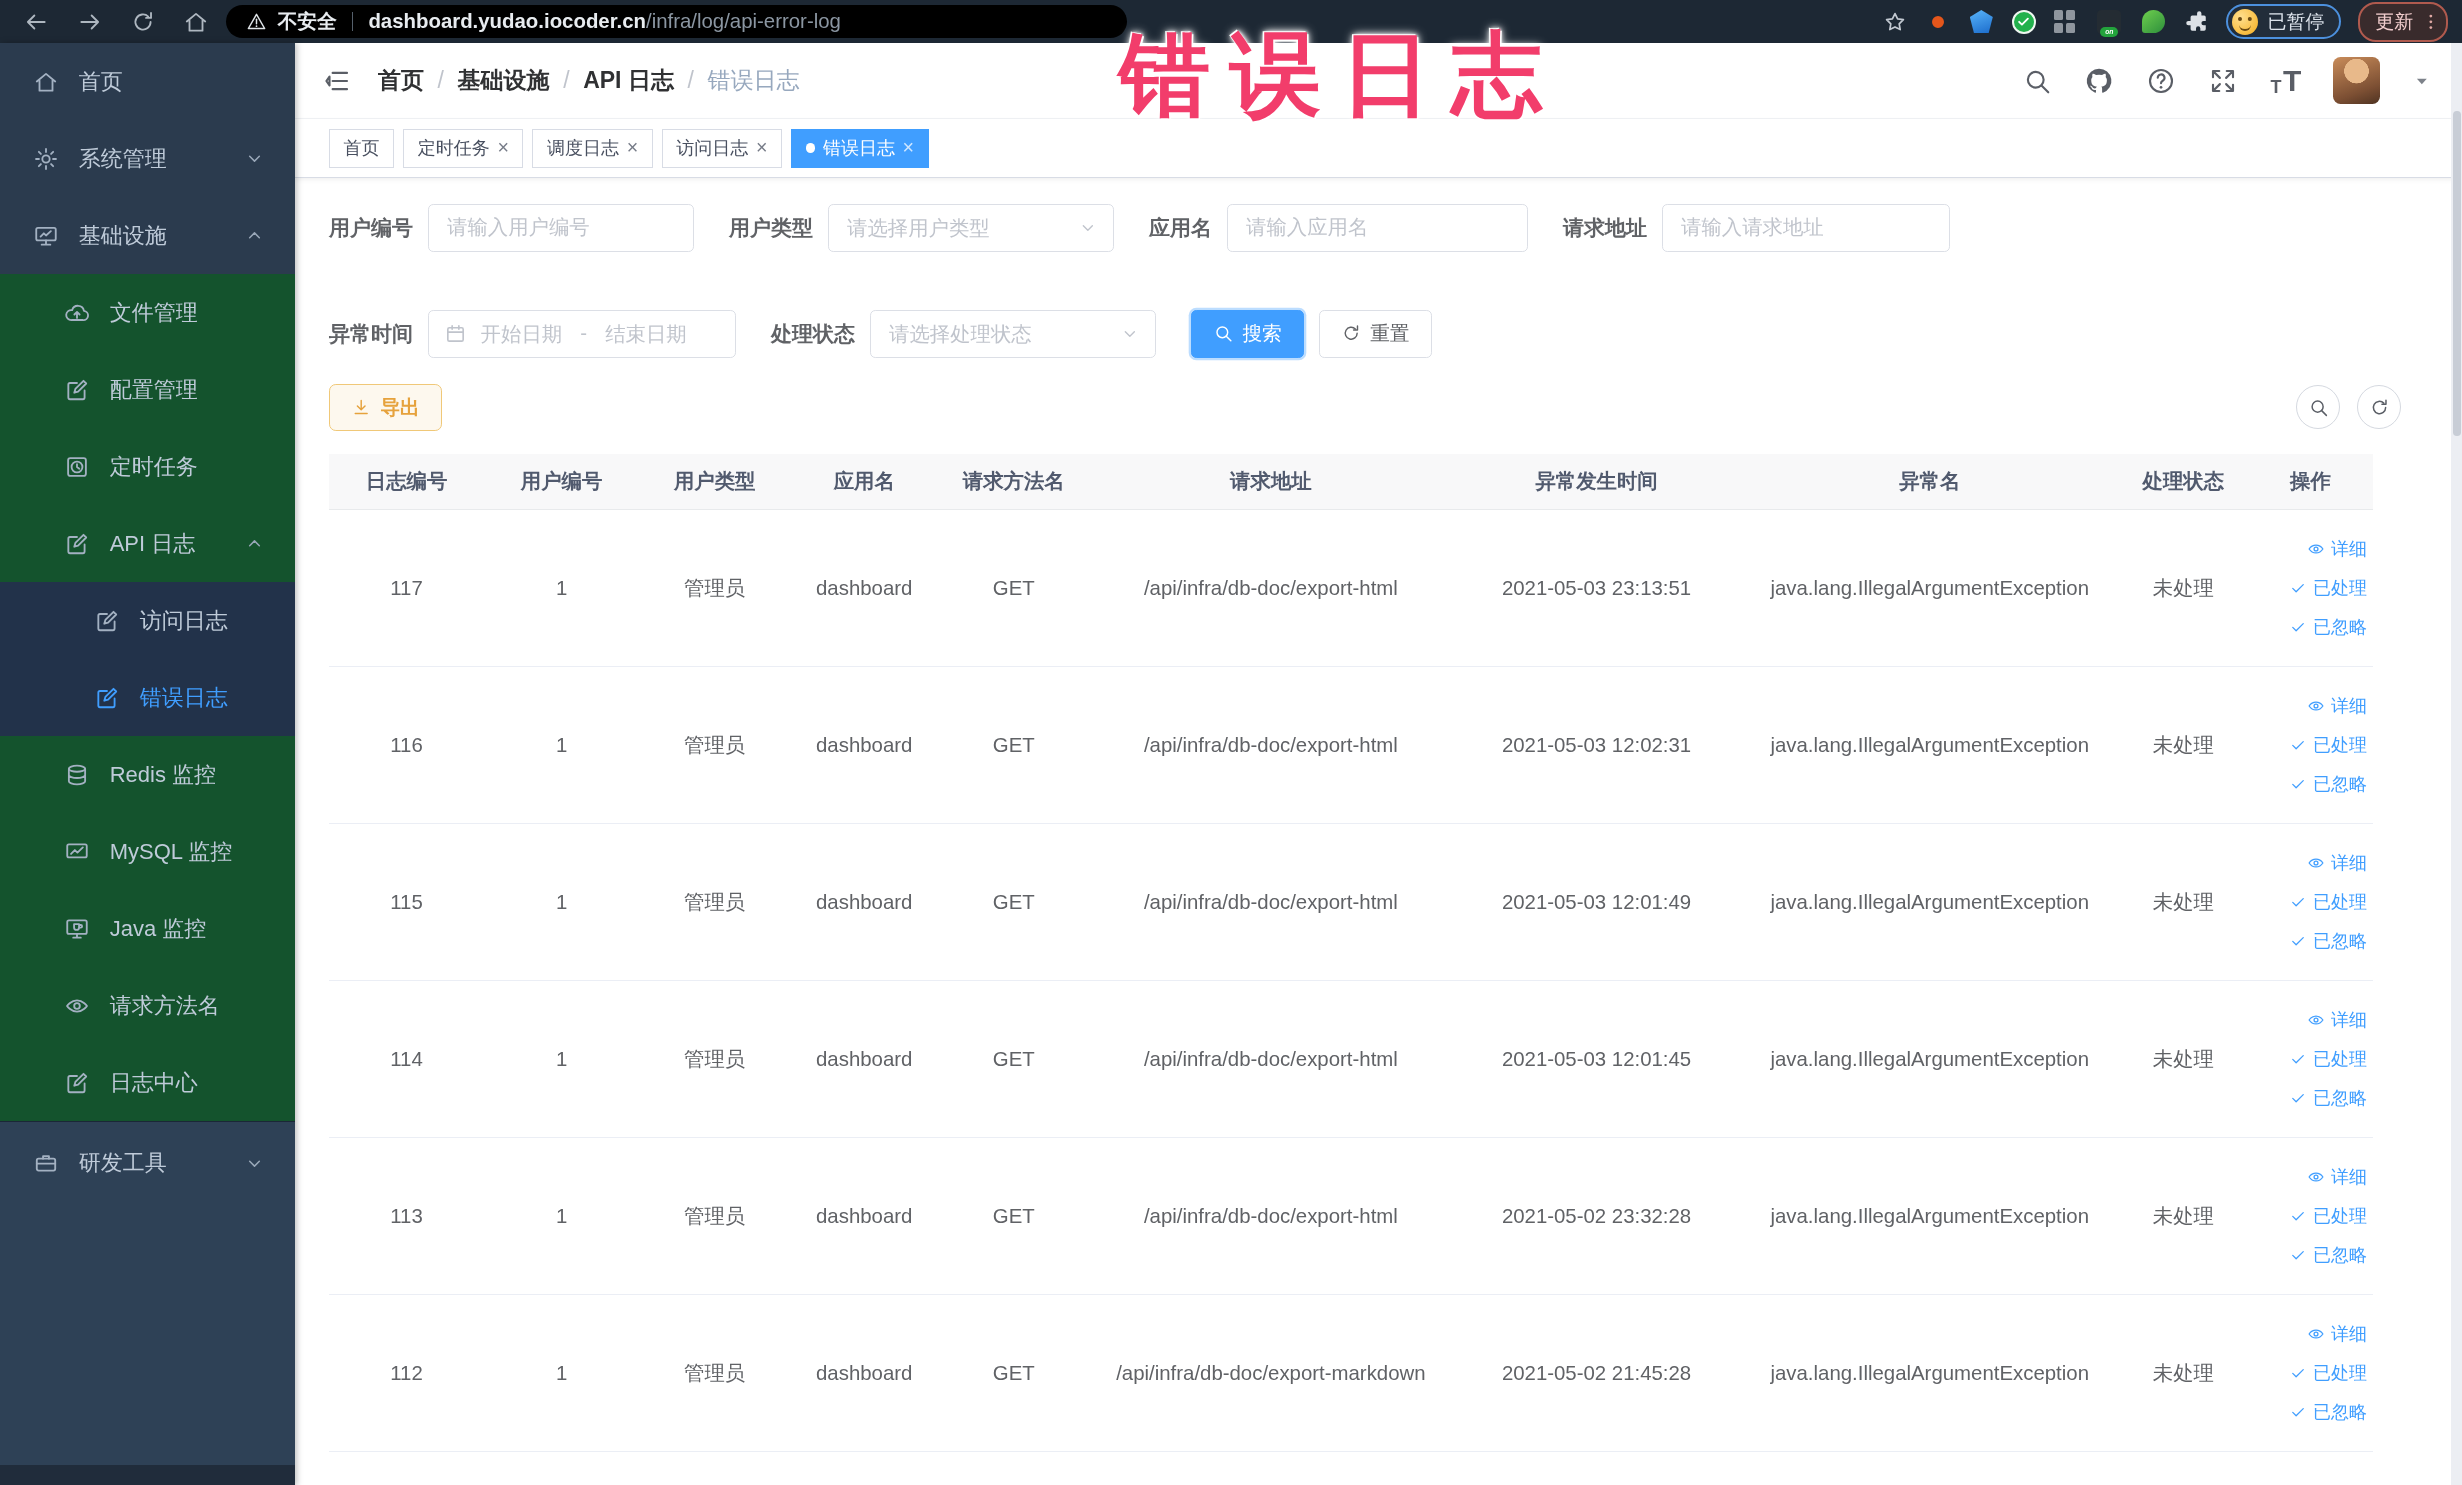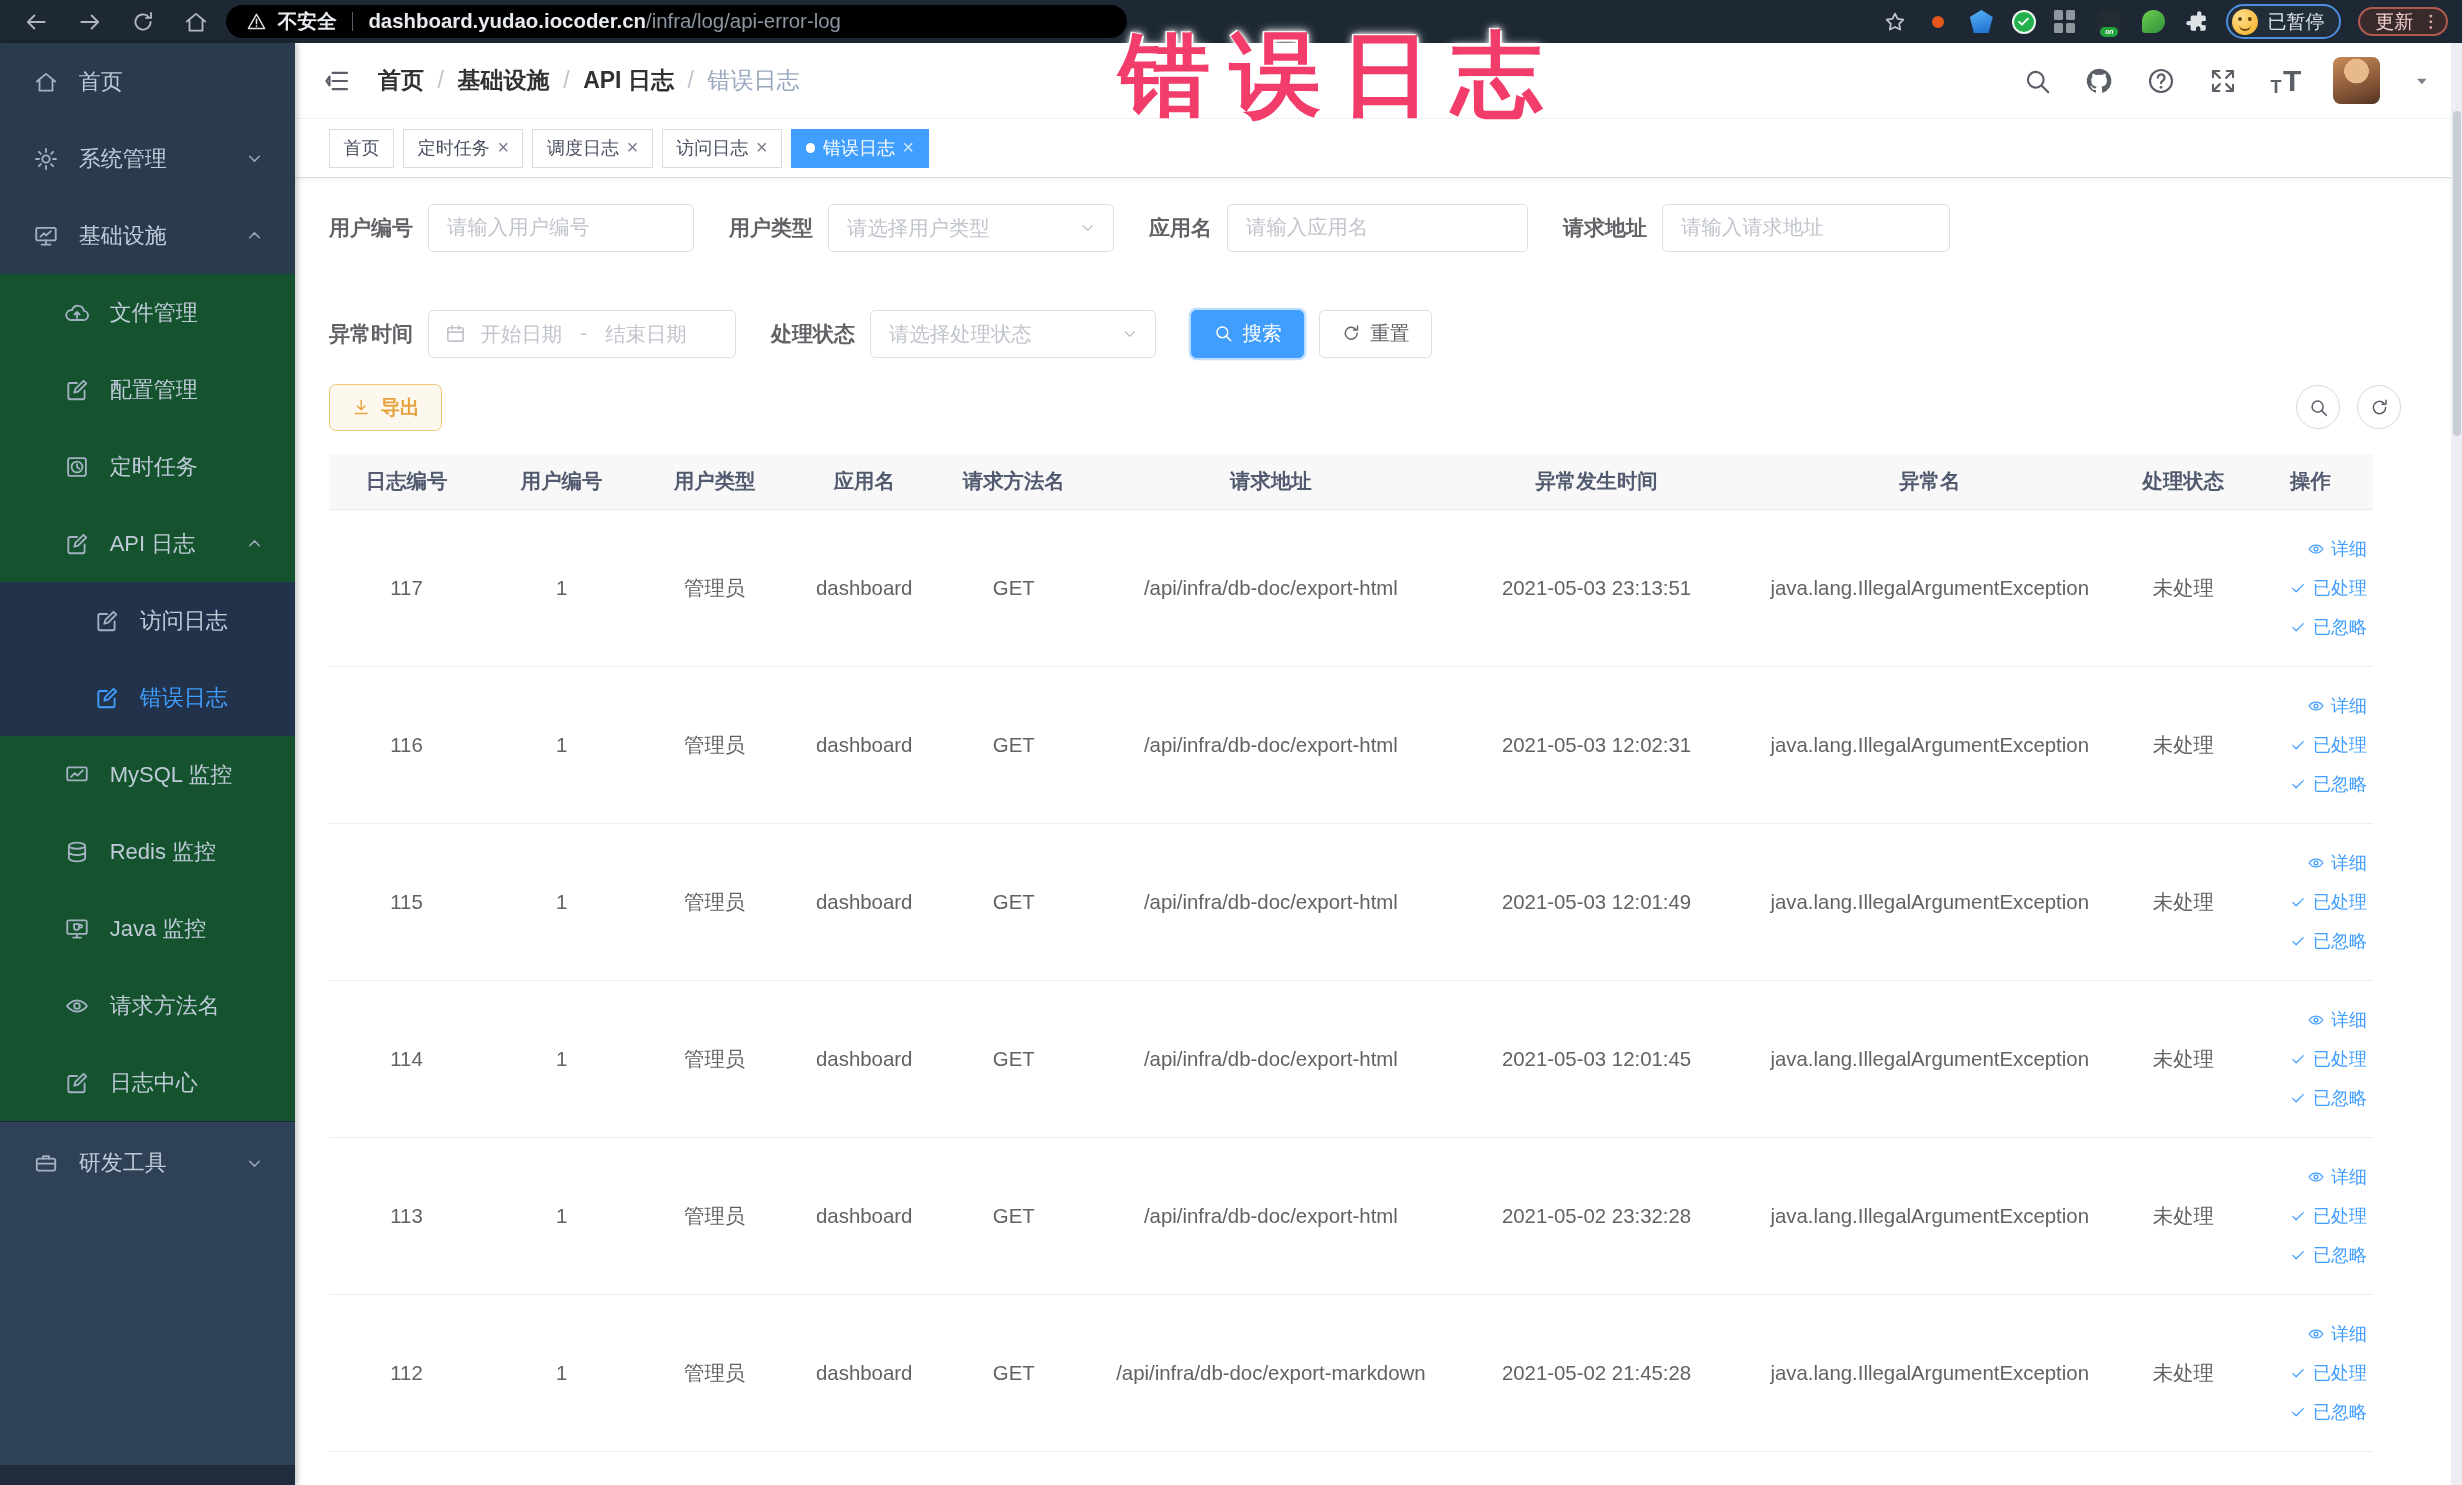--- a/index.html
+++ b/index.html
@@ -30,21 +30,21 @@
   .ext-grid i{background:#8f969e;border-radius:1.5px;}
   .ext-dark{width:24px;height:24px;background:#242c33;border-radius:4.5px;position:relative;}
   .ext-dark .on{position:absolute;left:3px;bottom:-3px;width:18px;height:9.8px;background:#23a33c;border-radius:5.3px;color:#fff;font-size:6.8px;line-height:9.8px;text-align:center;font-weight:bold;}
   .ext-leaf{width:23px;height:23px;border-radius:50% 50% 50% 3px;background:linear-gradient(140deg,#6fcf4e,#2d8f3c);}
   .ext-puzzle{width:26px;height:26px;color:#dde1e6;}
   .profile-chip{height:35px;border:2.3px solid #4c90dd;border-radius:18px;background:#222d3a;display:flex;align-items:center;gap:9px;padding:0 15px 0 4.5px;cursor:pointer;}
   .emoji-face{width:26px;height:26px;border-radius:50%;background:radial-gradient(circle at 35% 32%,#ffdf8e,#f5ad1d);position:relative;}
   .emoji-face::before{content:"";position:absolute;left:6px;top:8.3px;width:3.8px;height:3.8px;border-radius:50%;background:#6b4a12;box-shadow:9.8px 0 0 #6b4a12;}
   .emoji-face::after{content:"";position:absolute;left:6.8px;top:14.4px;width:12px;height:6px;border-bottom:2.3px solid #6b4a12;border-radius:0 0 9px 9px;}
   .profile-label{font-size:19px;color:#dbe2ea;white-space:nowrap;}
-  .update-chip{height:29px;border:2.3px solid #b05a4e;border-radius:18px;background:#392b2c;display:flex;align-items:center;gap:7.6px;padding:0 6px 0 15px;cursor:pointer;}
+  .update-chip{height:40px;border:2.3px solid #b05a4e;border-radius:18px;background:#392b2c;display:flex;align-items:center;gap:7.6px;padding:0 6px 0 15px;cursor:pointer;}
   .update-label{font-size:19px;color:#f0cccc;white-space:nowrap;}
   .update-chip .kicon{width:19.7px;height:19.7px;color:#e0a9a4;}
   .star{width:24px;height:24px;color:#c2c9d1;cursor:pointer;flex:none;}
 
   
   .app{display:flex;height:1443px;}
   .sidebar{position:relative;width:295px;flex:none;background:#2b3b4e;display:flex;flex-direction:column;box-shadow:1.5px 0 6px rgba(0,0,0,.25);z-index:2;}
   .logo{height:114px;display:flex;align-items:center;padding:0 15px;gap:16.7px;background:#2b3b4e;}
   .logo-img{width:65px;height:65px;border-radius:6px;flex:none;background:
     radial-gradient(circle at 50% 38%,#f3cfd8 0 22%,transparent 23%),
@@ -284,31 +284,31 @@
           </div>
           <div class="menu-item lv3 active">
             <span class="mi-icon"><svg viewBox="0 0 24 24">
                 <path d="M19 12.5V19a1.5 1.5 0 0 1-1.5 1.5h-12A1.5 1.5 0 0 1 4 19V7a1.5 1.5 0 0 1 1.5-1.5H12"></path>
                 <path d="M9.5 14.5l1-3.5L18 3.5 20.5 6 13 13.5l-3.5 1z"></path>
               </svg></span>
             <span class="mi-label">错误日志</span>
           </div>
           <div class="menu-item lv2">
             <span class="mi-icon"><svg viewBox="0 0 24 24">
+                <ellipse cx="12" cy="6.2" rx="7.5" ry="2.8"></ellipse>
+                <path d="M4.5 6.2v11.6c0 1.5 3.4 2.8 7.5 2.8s7.5-1.3 7.5-2.8V6.2M4.5 12c0 1.5 3.4 2.8 7.5 2.8s7.5-1.3 7.5-2.8"></path>
+              </svg></span>
+            <span class="mi-label">Redis 监控</span>
+          </div>
+          <div class="menu-item lv2">
+            <span class="mi-icon"><svg viewBox="0 0 24 24">
                 <rect x="3" y="5" width="18" height="12" rx="1.5"></rect>
                 <path d="M6.5 13.8 10 10.2l2.4 2.4 5-4.8"></path>
               </svg></span>
             <span class="mi-label">MySQL 监控</span>
-          </div>
-          <div class="menu-item lv2">
-            <span class="mi-icon"><svg viewBox="0 0 24 24">
-                <ellipse cx="12" cy="6.2" rx="7.5" ry="2.8"></ellipse>
-                <path d="M4.5 6.2v11.6c0 1.5 3.4 2.8 7.5 2.8s7.5-1.3 7.5-2.8V6.2M4.5 12c0 1.5 3.4 2.8 7.5 2.8s7.5-1.3 7.5-2.8"></path>
-              </svg></span>
-            <span class="mi-label">Redis 监控</span>
           </div>
           <div class="menu-item lv2">
             <span class="mi-icon"><svg viewBox="0 0 24 24">
                 <rect x="3" y="4" width="18" height="12.5" rx="1.5"></rect>
                 <path d="M12 16.5V20M8.5 20h7M9.3 7.5h4.6v3a2.3 2.3 0 0 1-4.6 0v-3zM13.9 8.3h1.6a1.2 1.2 0 0 1 0 2.4h-1.6"></path>
               </svg></span>
             <span class="mi-label">Java 监控</span>
           </div>
           <div class="menu-item lv2">
             <span class="mi-icon"><svg viewBox="0 0 24 24">

